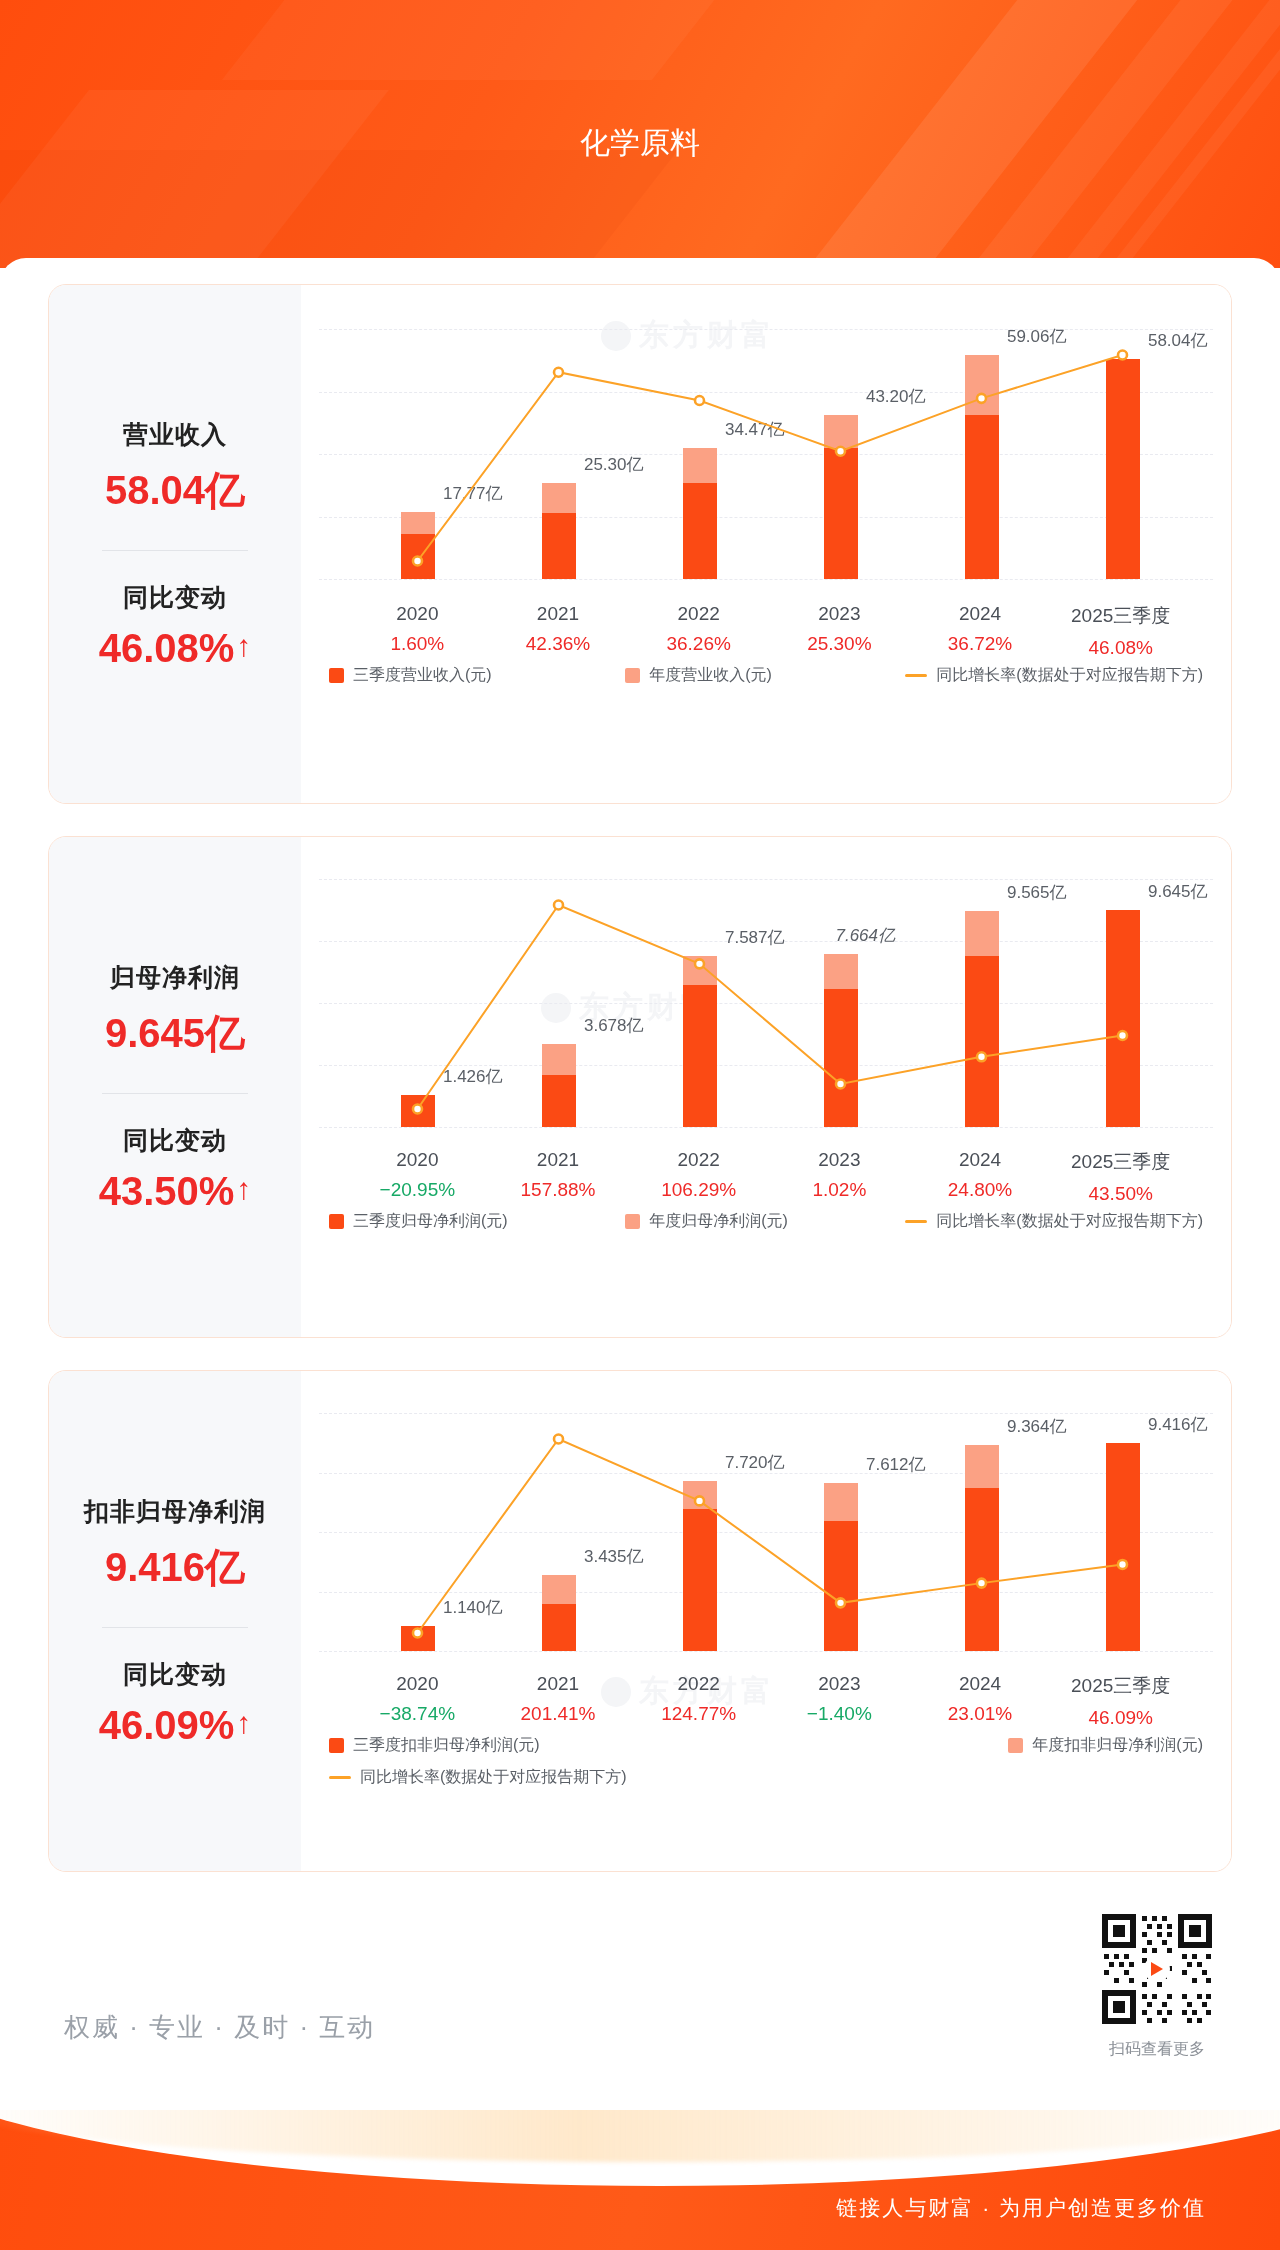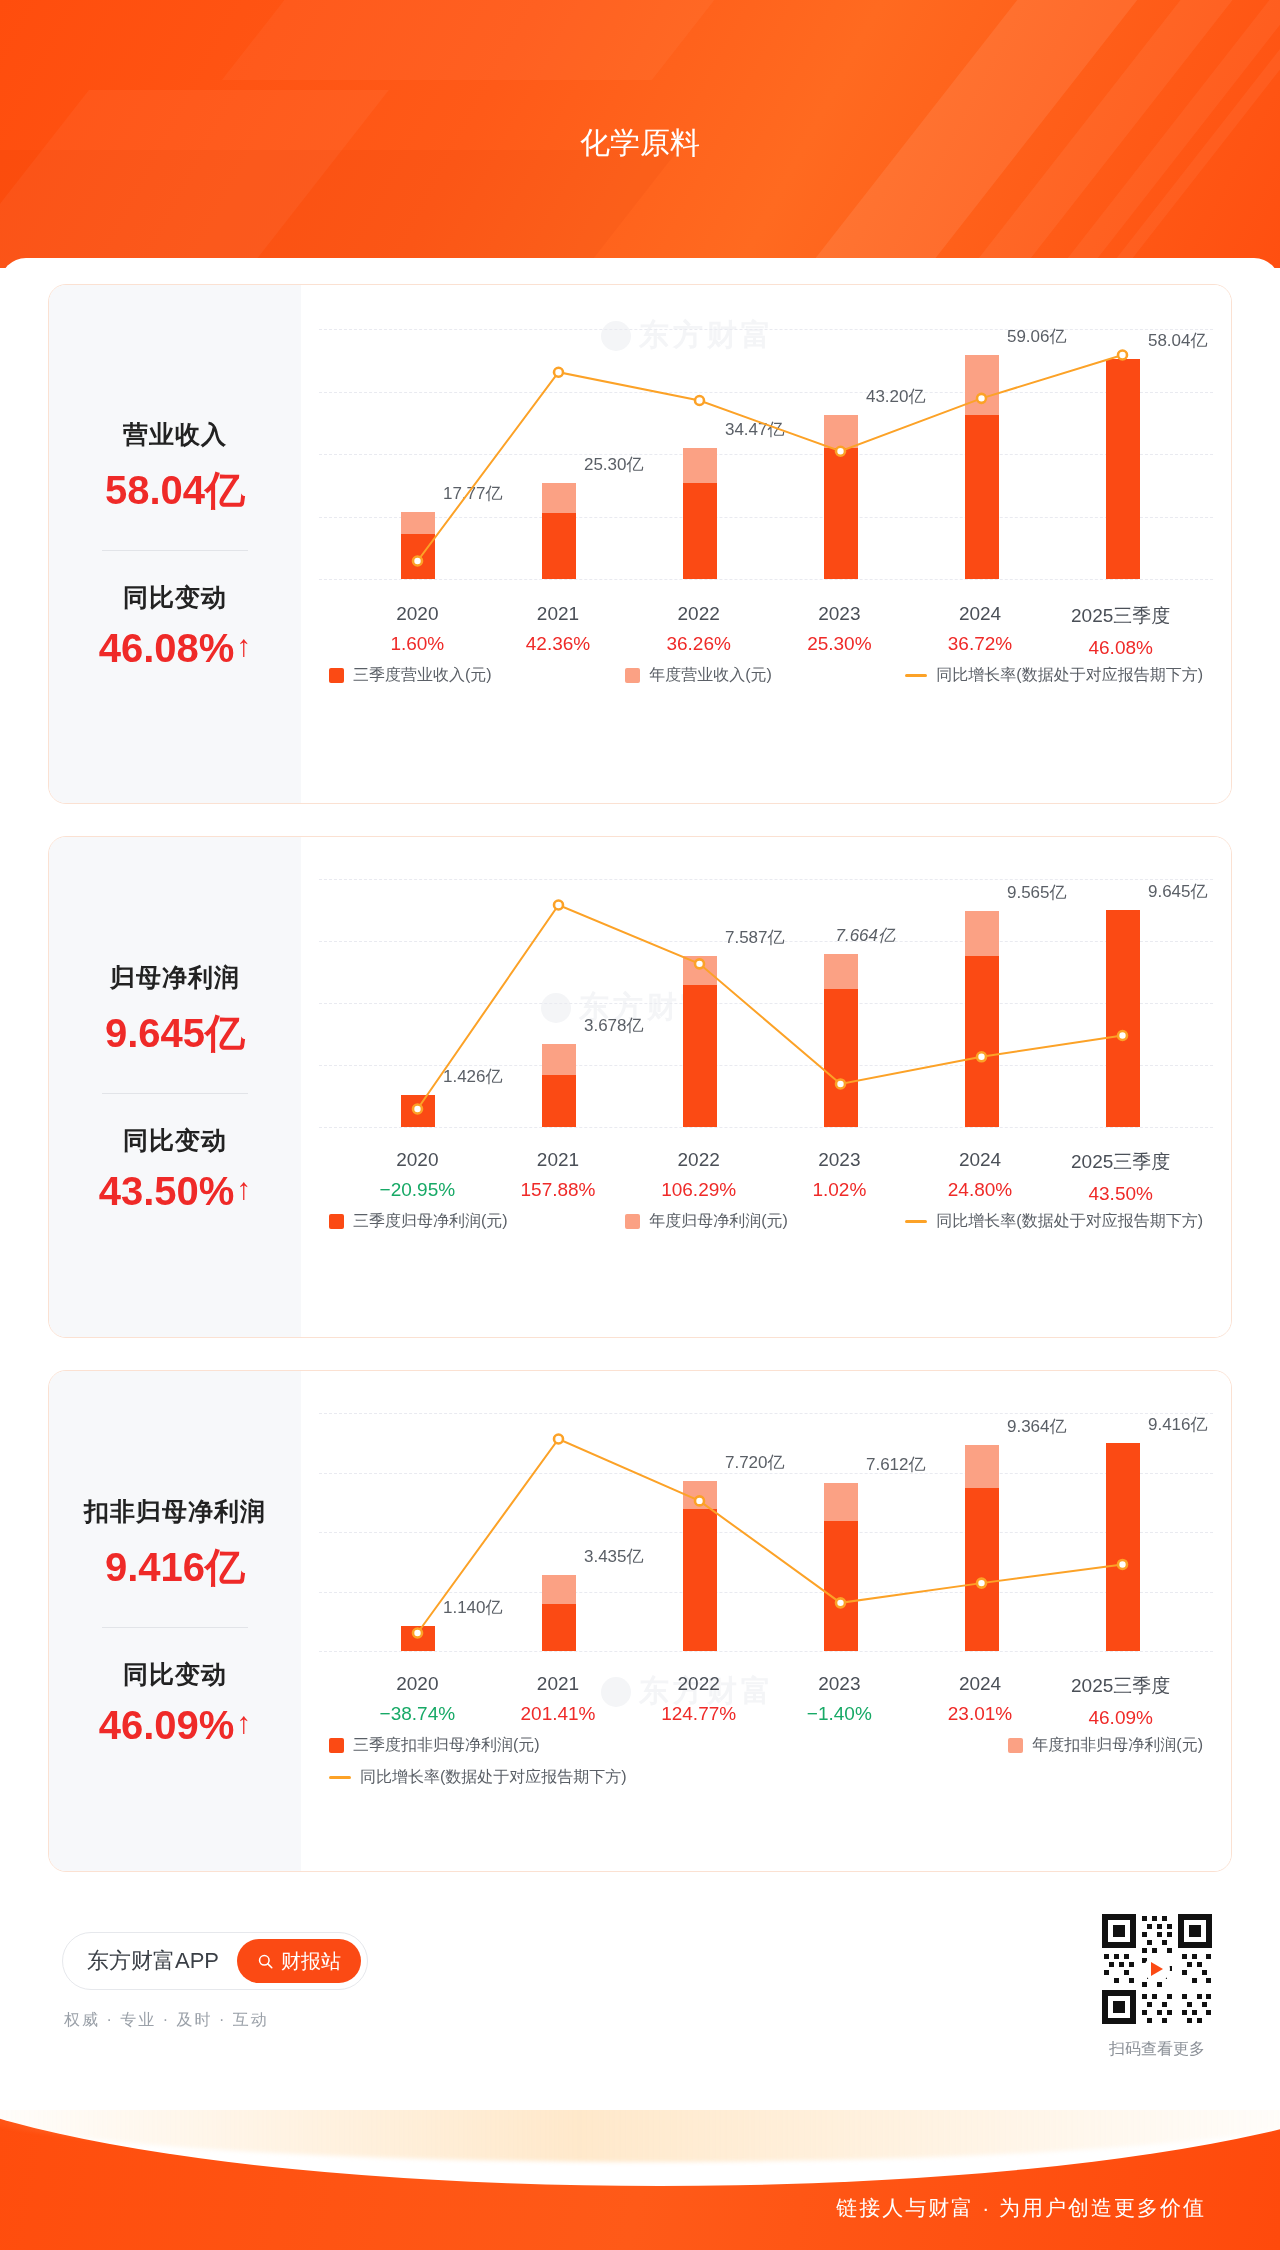--- a/index.html
+++ b/index.html
@@ -148,21 +148,21 @@
     background:#fff;
   }
   .app-pill-text { font-size:22px; color:#3a3f46; }
   .app-btn {
     background:#fb4a14; color:#fff; border-radius:22px;
     height:44px; padding:0 20px; display:flex; align-items:center; gap:7px;
     font-size:20px;
   }
   .slogan {
     position:absolute; left:64px; top:122px;
-    font-size:16px; color:#9aa0a8; letter-spacing:2px;
+    font-size:26px; color:#9aa0a8; letter-spacing:2px;
   }
   .qr-wrap { position:absolute; right:64px; top:22px; text-align:center;}
   .qr { width:118px; height:118px; background:#fff; position:relative;}
   .qr-cap { font-size:16px; color:#8c9198; margin-top:11px; }
 
   .bottom-band {
     position:absolute; left:0; bottom:0; width:1280px; height:140px;
     background:linear-gradient(100deg,#ff4d0d 0%,#ff5a18 50%,#ff4a0c 100%);
     overflow:hidden;
   }
@@ -502,30 +502,20 @@
               <span class="sw-line" style="background: rgb(252, 162, 39);"></span>
               <span>同比增长率(数据处于对应报告期下方)</span>
             </div>
           </div>
         </div>
       </div>
     </div>
 
   <div class="footer-zone">
 
-    <div class="app-pill">
-      <span class="app-pill-text">东方财富APP</span>
-      <span class="app-btn">
-        <svg width="17" height="17" viewBox="0 0 20 20">
-          <circle cx="8.6" cy="8.6" r="5.6" fill="none" stroke="#fff" stroke-width="1.8"></circle>
-          <line x1="12.8" y1="12.8" x2="17.4" y2="17.4" stroke="#fff" stroke-width="1.8" stroke-linecap="round"></line>
-        </svg>
-        <span>财报站</span>
-      </span>
-    </div>
 
     <div class="slogan">权威 · 专业 · 及时 · 互动</div>
 
     <div class="qr-wrap">
       <div class="qr">
         <svg width="118" height="118" viewBox="0 0 118 118">
           <rect width="118" height="118" fill="#ffffff"></rect>
           <g fill="#111111">
             <path d="M4 4h34v34H4zM10 10v22h22V10z"></path>
               <rect x="15" y="15" width="12" height="12"></rect>

